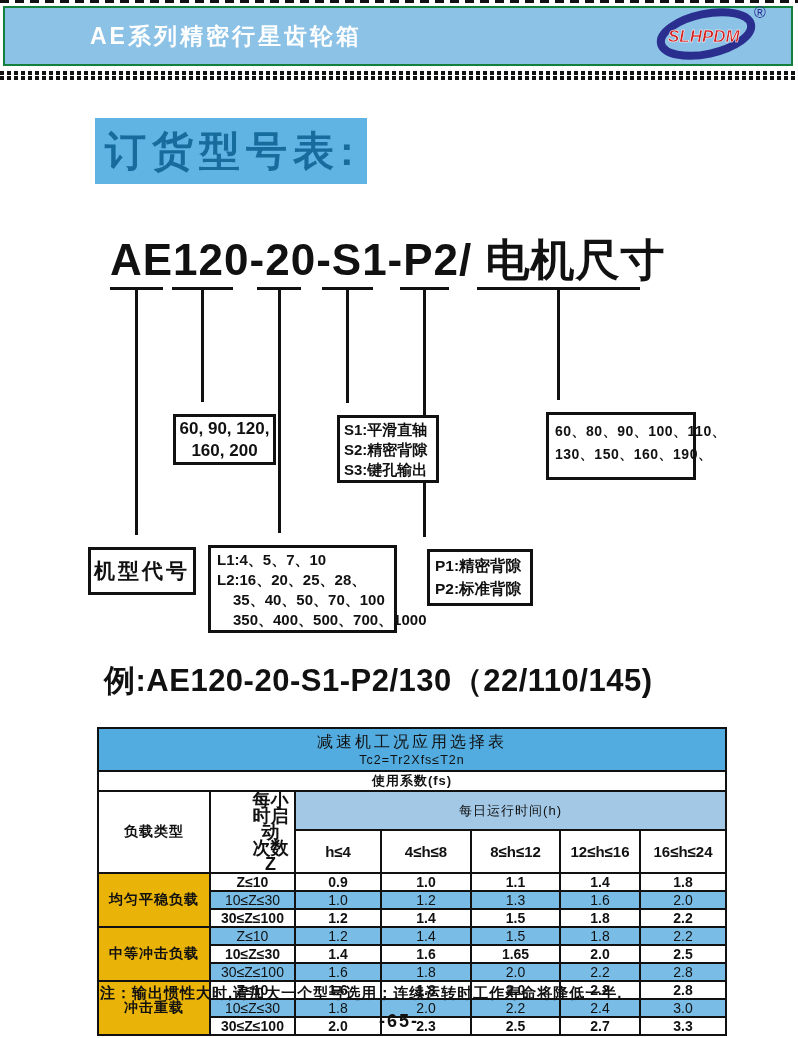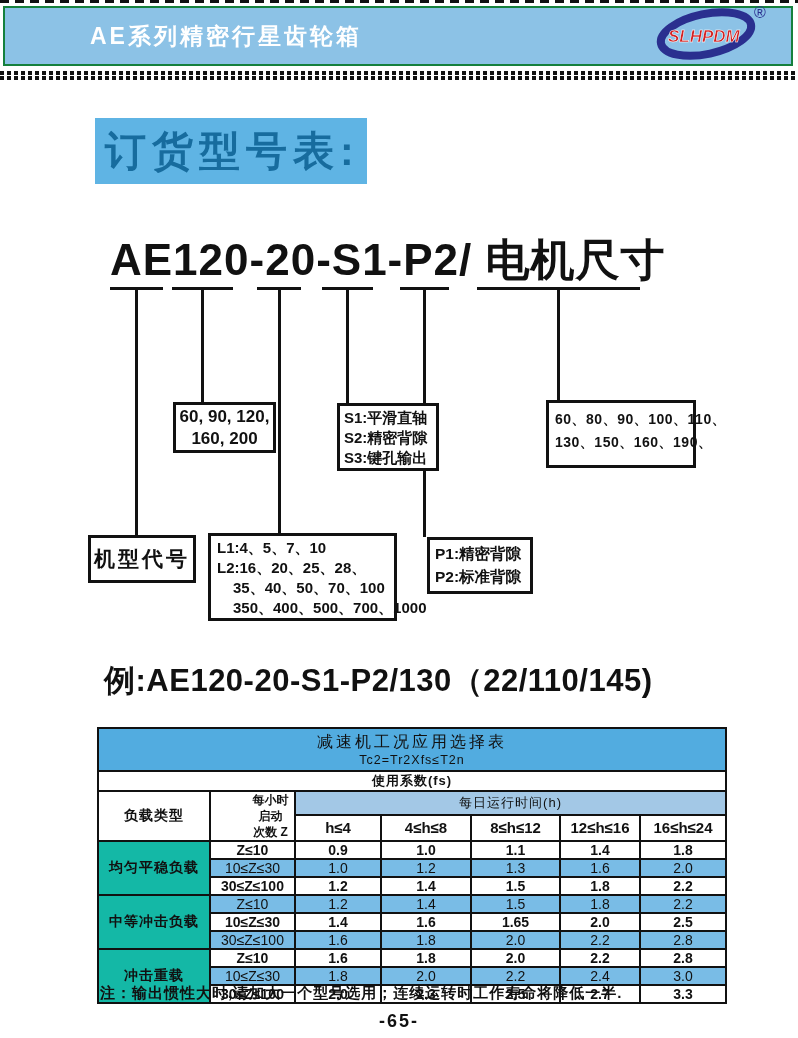--- a/index.html
+++ b/index.html
@@ -22,21 +22,21 @@
   .sec-title{position:absolute;left:95px;top:118px;width:272px;height:66px;background:#5FB4E4;
              color:#176C9E;font-size:41px;font-weight:bold;letter-spacing:6px;
              display:flex;align-items:center;padding-left:10px;box-sizing:border-box;}
 
   
   .model{position:absolute;left:110px;top:231px;font-size:44px;font-weight:bold;
          letter-spacing:1px;white-space:nowrap;}
   .u{position:absolute;top:287px;height:3px;background:#111;}
   .v{position:absolute;width:3px;background:#111;top:287px;}
   .cbox{position:absolute;background:#fff;border:3px solid #111;box-sizing:border-box;
-        font-weight:bold;line-height:20px;}
+        font-weight:bold;line-height:20px;margin-top:12px;}
   .cbox div{white-space:nowrap;}
   .frame-box{left:173px;top:402px;width:103px;height:51px;text-align:center;
              font-size:17px;line-height:22px;padding-top:1px;}
   .shaft-box{left:337px;top:403px;width:102px;height:68px;font-size:15px;
              line-height:20px;padding:2px 4px;}
   .motor-box{left:546px;top:400px;width:150px;height:68px;font-size:14px;
              line-height:23px;padding:5px 6px;letter-spacing:0.5px;text-align:right;}
   .mcode-box{left:88px;top:535px;width:108px;height:48px;font-size:21px;letter-spacing:3px;
              display:flex;align-items:center;justify-content:center;}
   .ratio-box{left:208px;top:533px;width:189px;height:88px;font-size:15px;
@@ -51,23 +51,23 @@
   
   .tbl-wrap{position:absolute;left:97px;top:727px;}
   table{border-collapse:collapse;table-layout:fixed;width:628px;}
   td{border:2px solid #111;text-align:center;padding:0;overflow:hidden;}
   .titlebar{background:#52ACE0;height:41px;}
   .titlebar .t1{font-size:16px;letter-spacing:3px;}
   .titlebar .t2{font-size:12.5px;letter-spacing:1px;}
   .fsrow{height:18px;font-size:13px;font-weight:bold;letter-spacing:1px;}
   .band{background:#A3C8E6;font-size:13px;height:19px;letter-spacing:1px;}
   .loadhdr{font-size:14px;font-weight:bold;letter-spacing:1px;}
-  .starthdr{font-size:12px;font-weight:bold;line-height:16px;padding-left:36px;}
+  .starthdr{font-size:18px;font-weight:bold;line-height:16px;padding-left:36px;}
   .timecol{font-size:15px;font-weight:bold;height:21px;}
-  .gl{font-size:14px;font-weight:bold;background:#14b8a6;letter-spacing:1px;}
+  .gl{font-size:14px;font-weight:bold;background:#eab308;letter-spacing:1px;}
   tr.data{height:17px;}
   tr.data td{font-size:14px;}
   td.blue{background:#79BCE6;font-weight:normal;font-size:13.5px;}
   td.white{font-weight:bold;background:#fff;}
 
   .note{position:absolute;left:100px;top:984px;font-size:15px;font-weight:bold;letter-spacing:1px;}
   .pagenum{position:absolute;left:0;top:1011px;width:798px;text-align:center;
            font-size:18px;font-weight:bold;letter-spacing:2px;}
 </style>
 </head>

